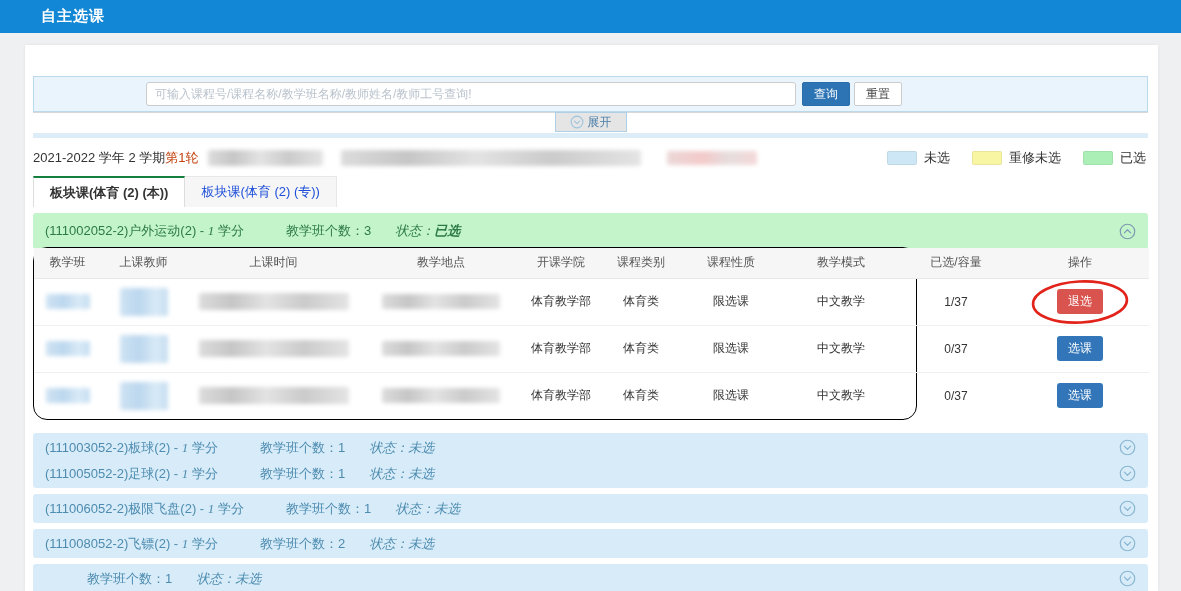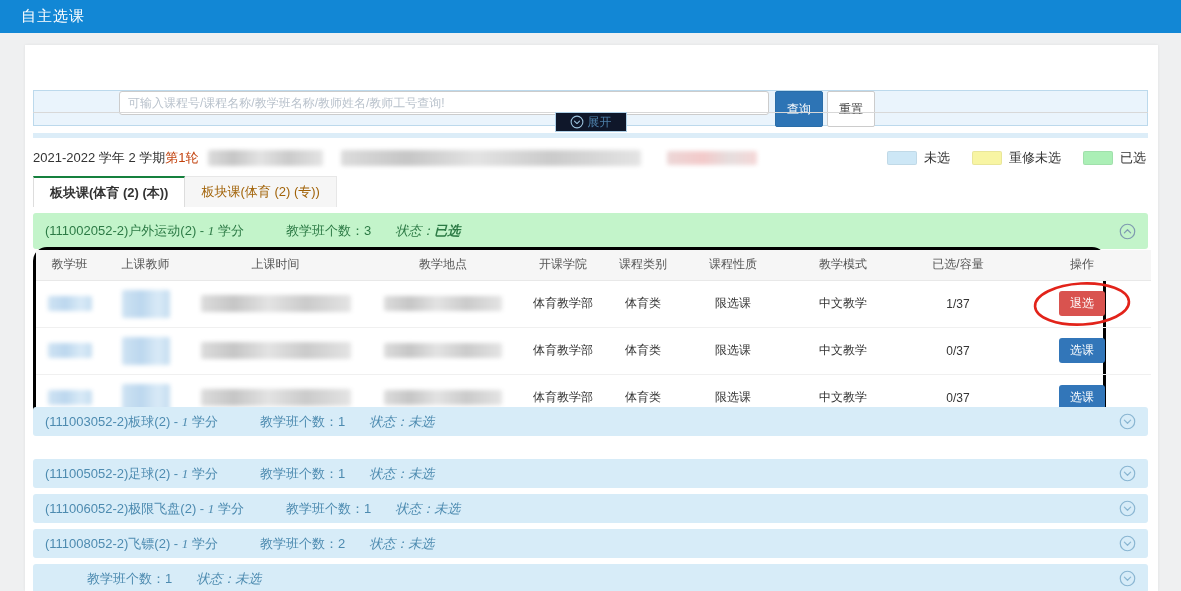--- a/index.html
+++ b/index.html
@@ -1,43 +1,43 @@
 <!DOCTYPE html>
 <html><head>
 <meta charset="utf-8">
 <style>
   * { margin:0; padding:0; box-sizing:border-box; }
   html,body { width:1181px; height:591px; overflow:hidden; background:#eff0f1;
               font-family:"Liberation Sans","DejaVu Sans",sans-serif; }
 
   
   .topbar { height:33px; background:#1287d5; color:#fff; display:flex; align-items:center; }
-  .topbar .title { padding-left:21px; font-size:15px; letter-spacing:1px; }
+  .topbar .title { padding-left:41px; font-size:15px; letter-spacing:1px;font-weight:bold; }
 
   
   .card { position:absolute; left:25px; top:45px; width:1133px; height:546px;
           background:#fff; box-shadow:0 0 3px rgba(0,0,0,.07); }
 
   
   .search-panel { position:absolute; left:8px; top:31px; width:1115px; height:36px;
-                  background:#eaf4fc; border:1px solid #bcd9ec; display:flex; align-items:flex-start;
-                  padding-left:85px;margin-top:14px; }
+                  background:#eaf4fc; border:1px solid #bcd9ec; display:flex; align-items:center;
+                  padding-left:112px; }
   .search-input { width:650px; height:24px; border:1px solid #ccc; border-radius:3px;
                   padding:0 8px; font-size:12px; color:#333; background:#fff; }
   .search-input::placeholder { color:#b9c2cc; }
-  .btn { font-size:12px; height:36px; padding:0 11px; border-radius:2px; cursor:pointer; }
+  .btn { font-size:12px; height:24px; padding:0 11px; border-radius:2px; cursor:pointer; }
   .btn-query { margin-left:6px; color:#fff; border:1px solid #2a6da8; background:#2d74b5; }
   .btn-reset { margin-left:4px; color:#444; border:1px solid #ccc; background:#fff; }
 
   
   .expander-row { position:absolute; left:8px; top:67px; width:1115px; height:21px;
                   border-top:1px solid #d8d8d8; }
   .expand-tab { position:absolute; left:50%; top:-1px; transform:translateX(-50%);
                 display:inline-flex; align-items:center; gap:4px; height:20px; padding:0 14px;
-                background:#0f172a; border:1px solid #aecfe6; color:#4d7fa8; font-size:12px;
+                background:#e5e5e5; border:1px solid #aecfe6; color:#4d7fa8; font-size:12px;
                 cursor:pointer; }
   .expand-tab svg { color:#9cc3de; }
   .blue-strip { position:absolute; left:8px; top:88px; width:1115px; height:5px; background:#dcedf8; }
 
   
   .semester-row { position:absolute; left:8px; top:100px; width:1115px; height:26px;
                   display:flex; align-items:center; font-size:13px; color:#333; }
   .sem-round { color:#c2410c; }
   .blur { display:inline-block; filter:blur(2px); border-radius:2px; vertical-align:middle; }
   .blur.gray { background:linear-gradient(90deg,#dcdcdc,#c6c6c6 22%,#e3e3e3 45%,#cbcbcb 70%,#e4e4e4); }
@@ -52,39 +52,39 @@
   .legend-label { margin-left:7px; margin-right:22px; font-size:13px; color:#333; }
   .legend-label.last { margin-right:2px; }
 
   
   .tabs-row { position:absolute; left:8px; top:131px; height:31px; display:flex; }
   .tab { height:31px; padding:0 16px; display:flex; align-items:center; font-size:13px;
          cursor:pointer; }
   .tab.active { background:#fff; border:1px solid #ddd; border-bottom:none;
                 border-top:2px solid #15803d; font-weight:bold; color:#333; }
   .tab.inactive { background:#f6f6f6; border:1px solid #e7e7e7; border-bottom:none;
-                  border-left:none; color:#a16207; }
+                  border-left:none; color:#1d4ed8; }
 
   
   .panel { position:absolute; left:8px; width:1115px; height:29px; border-radius:3px;
            display:flex; align-items:center; padding:0 12px; font-size:13px; cursor:pointer; }
   .panel .chev { margin-left:auto; display:flex; }
   .panel-green { top:168px; height:36px; background:#c3f4ca; color:#2c7a45; }
   .panel-green .chev { color:#7f9ab0; }
   .panel-blue { background:#d7ecf8; color:#4d8bb0; }
   .panel-blue .chev { color:#8ab6d2; }
   .p-count { margin-left:42px; }
   .p-status { margin-left:24px;font-style:italic; }
   .p-status b { font-weight:bold; }
   .p-title i { font-family:"Liberation Serif","DejaVu Serif",serif; }
-  .cp1{top:362px} .cp2{top:414px} .cp3{top:449px} .cp4{top:484px} .cp5{top:519px}
-
-  
-  .table-wrap { position:absolute; left:8px; top:202px; width:1073px;
-                border:3px solid #000000; border-radius:14px; background:#fff; }
+  .cp1{top:388px} .cp2{top:414px} .cp3{top:449px} .cp4{top:484px} .cp5{top:519px}
+
+  
+  .table-wrap { position:absolute; left:8px; top:202px; width:884px;
+                border:1px solid #000000; border-radius:14px; background:#fff; }
   table { width:100%; border-collapse:collapse; font-size:12px; table-layout:fixed; }
   thead th { height:30px; background:#f6f6f6; color:#555; font-weight:normal;
              border-bottom:1px solid #e8e8e8; text-align:center; }
   tbody td { height:47px; text-align:center; color:#333; vertical-align:middle; }
   tbody tr + tr td { border-top:1px solid #f0f0f0; }
   .bz-class  { width:44px;  height:15px; }
   .bz-teacher{ width:48px;  height:28px; }
   .bz-time   { width:150px; height:17px; }
   .bz-place  { width:118px; height:15px; }
   .btn-act { border:none; border-radius:3px; color:#fff; font-size:12px;

